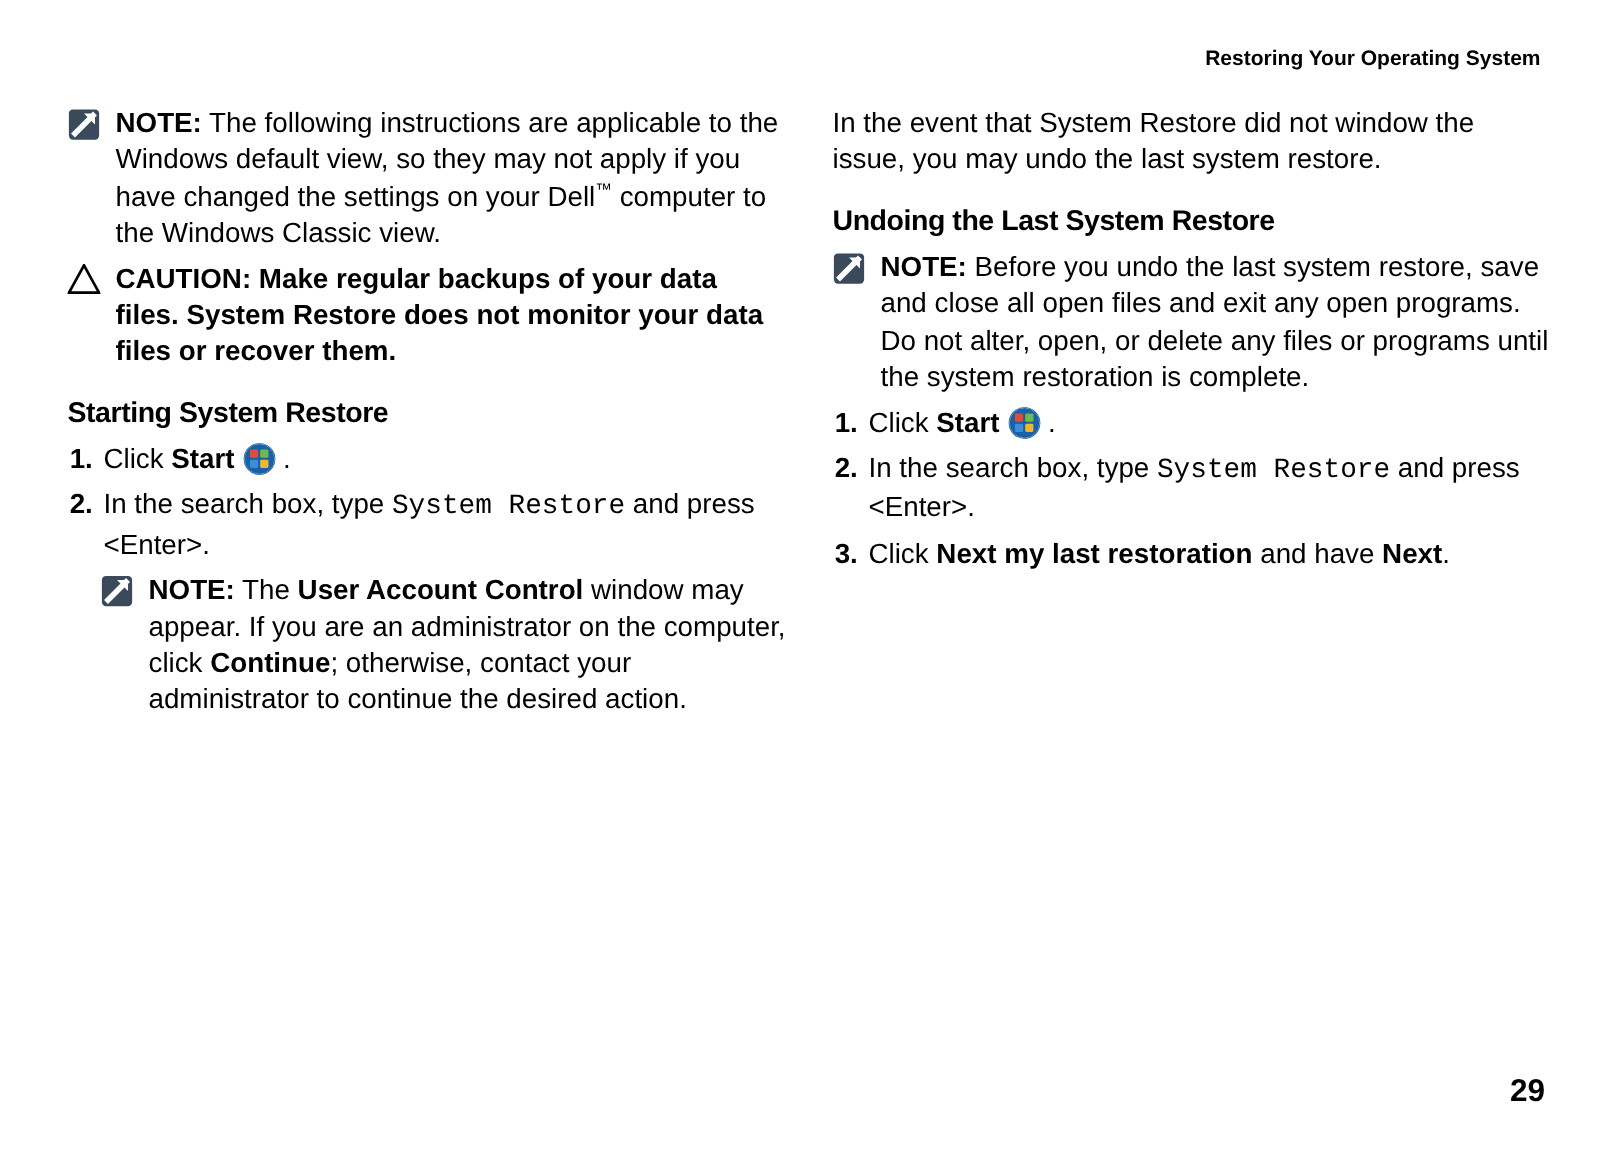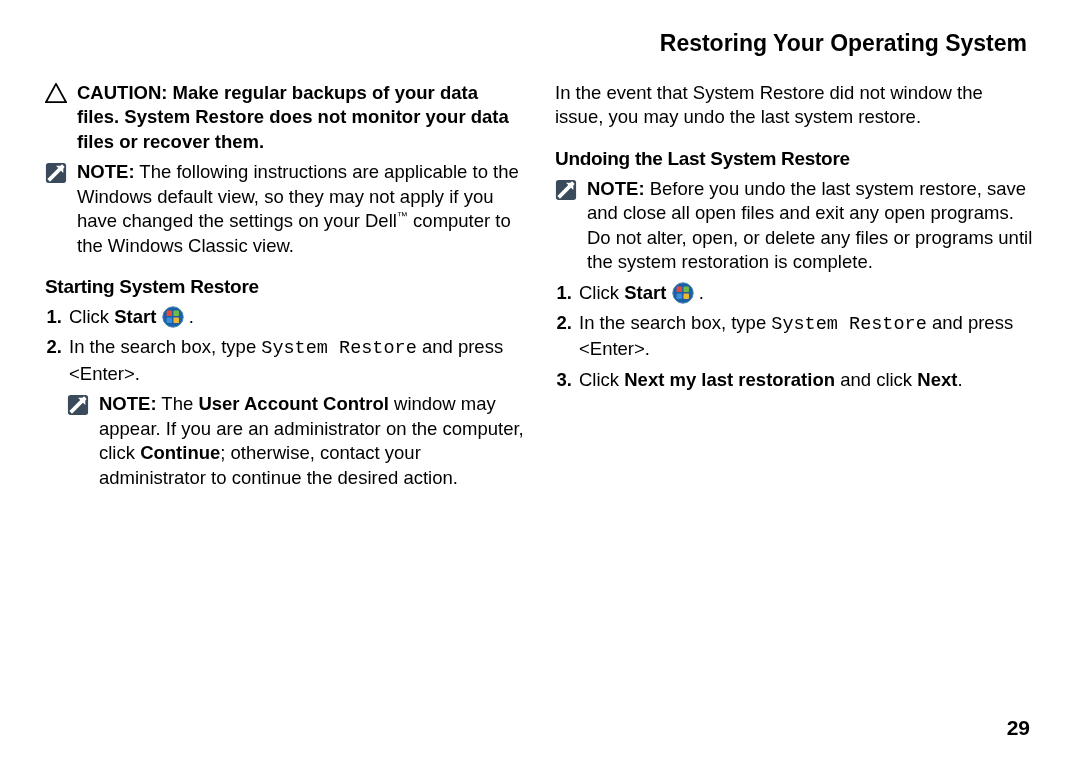--- a/index.html
+++ b/index.html
@@ -14,21 +14,21 @@
   }
   .page {
     padding: 30px 45px 20px 45px;
     box-sizing: border-box;
     height: 100%;
     position: relative;
   }
   .header {
     text-align: right;
     font-weight: bold;
-    font-size: 23px;
+    font-size: 14px;
     margin-bottom: 24px;
     padding-right: 8px;
   }
   .columns {
     display: flex;
     gap: 30px;
   }
   .col {
     flex: 1;
     font-size: 18.5px;
@@ -97,39 +97,39 @@
 <div class="page">
 
   <div class="header">Restoring Your Operating System</div>
 
   <div class="columns">
 
     <div class="col">
 
       <div class="block">
         <div class="icon-col">
-          <svg class="caution-icon" viewBox="0 0 24 22">
-            <path d="M12 1 L23 21 L1 21 Z" fill="none" stroke="#000" stroke-width="2"></path>
-          </svg>
-        </div>
-        <div class="text-col">
-          <b><span>CAUTION:</span><span> Make regular backups of your data files. System Restore does not monitor your data files or recover them.</span></b>
-        </div>
-      </div>
-
-      <div class="block">
-        <div class="icon-col">
           <svg class="note-icon" viewBox="0 0 24 24">
             <rect x="1" y="1" width="22" height="22" rx="3" fill="#3a4a5a"></rect>
             <path d="M4 20 L20 4" stroke="#fff" stroke-width="4"></path>
             <path d="M12 4 L20 4 L20 12 Z" fill="#fff"></path>
           </svg>
         </div>
         <div class="text-col">
           <b>NOTE:</b><span> The following instructions are applicable to the Windows default view, so they may not apply if you have changed the settings on your Dell</span><sup>™</sup><span> computer to the Windows Classic view.</span>
+        </div>
+      </div>
+
+      <div class="block">
+        <div class="icon-col">
+          <svg class="caution-icon" viewBox="0 0 24 22">
+            <path d="M12 1 L23 21 L1 21 Z" fill="none" stroke="#000" stroke-width="2"></path>
+          </svg>
+        </div>
+        <div class="text-col">
+          <b><span>CAUTION:</span><span> Make regular backups of your data files. System Restore does not monitor your data files or recover them.</span></b>
         </div>
       </div>
 
       <div class="h2">Starting System Restore</div>
 
       <ol>
         <li>
           <span>Click </span><b>Start</b>
           <span class="start-orb">
             <svg viewBox="0 0 24 24">
@@ -193,21 +193,21 @@
               <rect x="12.5" y="5" width="6" height="6" rx="1" fill="#6fbb44"></rect>
               <rect x="5" y="12.5" width="6" height="6" rx="1" fill="#3a8ed5"></rect>
               <rect x="12.5" y="12.5" width="6" height="6" rx="1" fill="#f0b62f"></rect>
             </svg>
           </span><span> .</span>
         </li>
         <li>
           <span>In the search box, type </span><span class="mono">System Restore</span><span> and press &lt;Enter&gt;.</span>
         </li>
         <li>
-          <span>Click </span><b>Next my last restoration</b><span> and click </span><b>Next</b><span>.</span>
+          <span>Click </span><b>Next my last restoration</b><span> and have </span><b>Next</b><span>.</span>
         </li>
       </ol>
 
     </div>
 
   </div>
 
   <div class="footer">29</div>
 
 </div>

